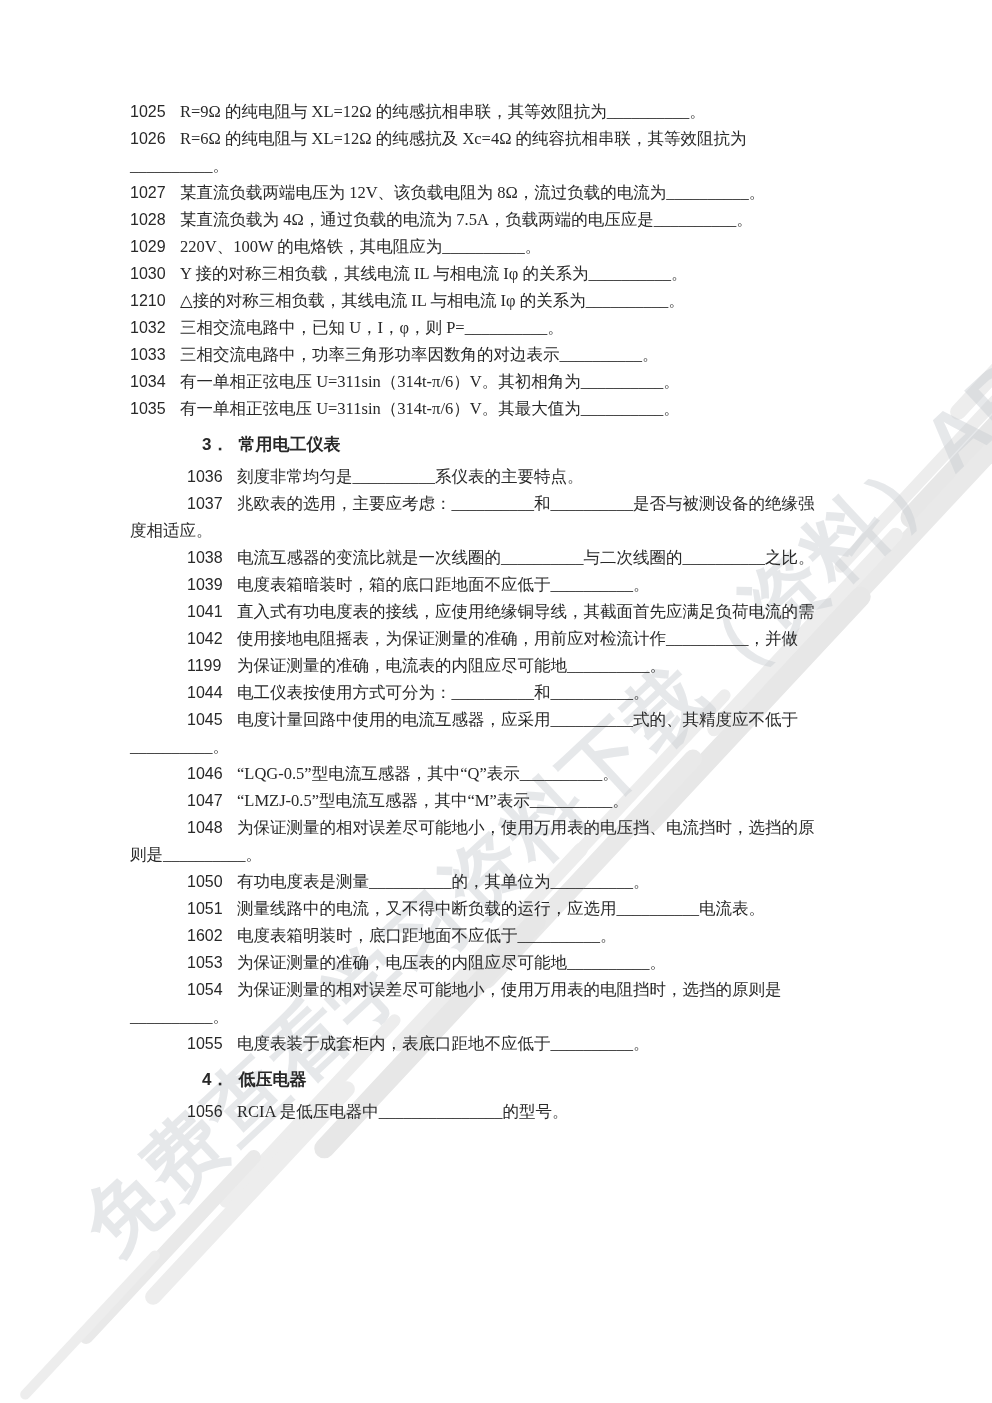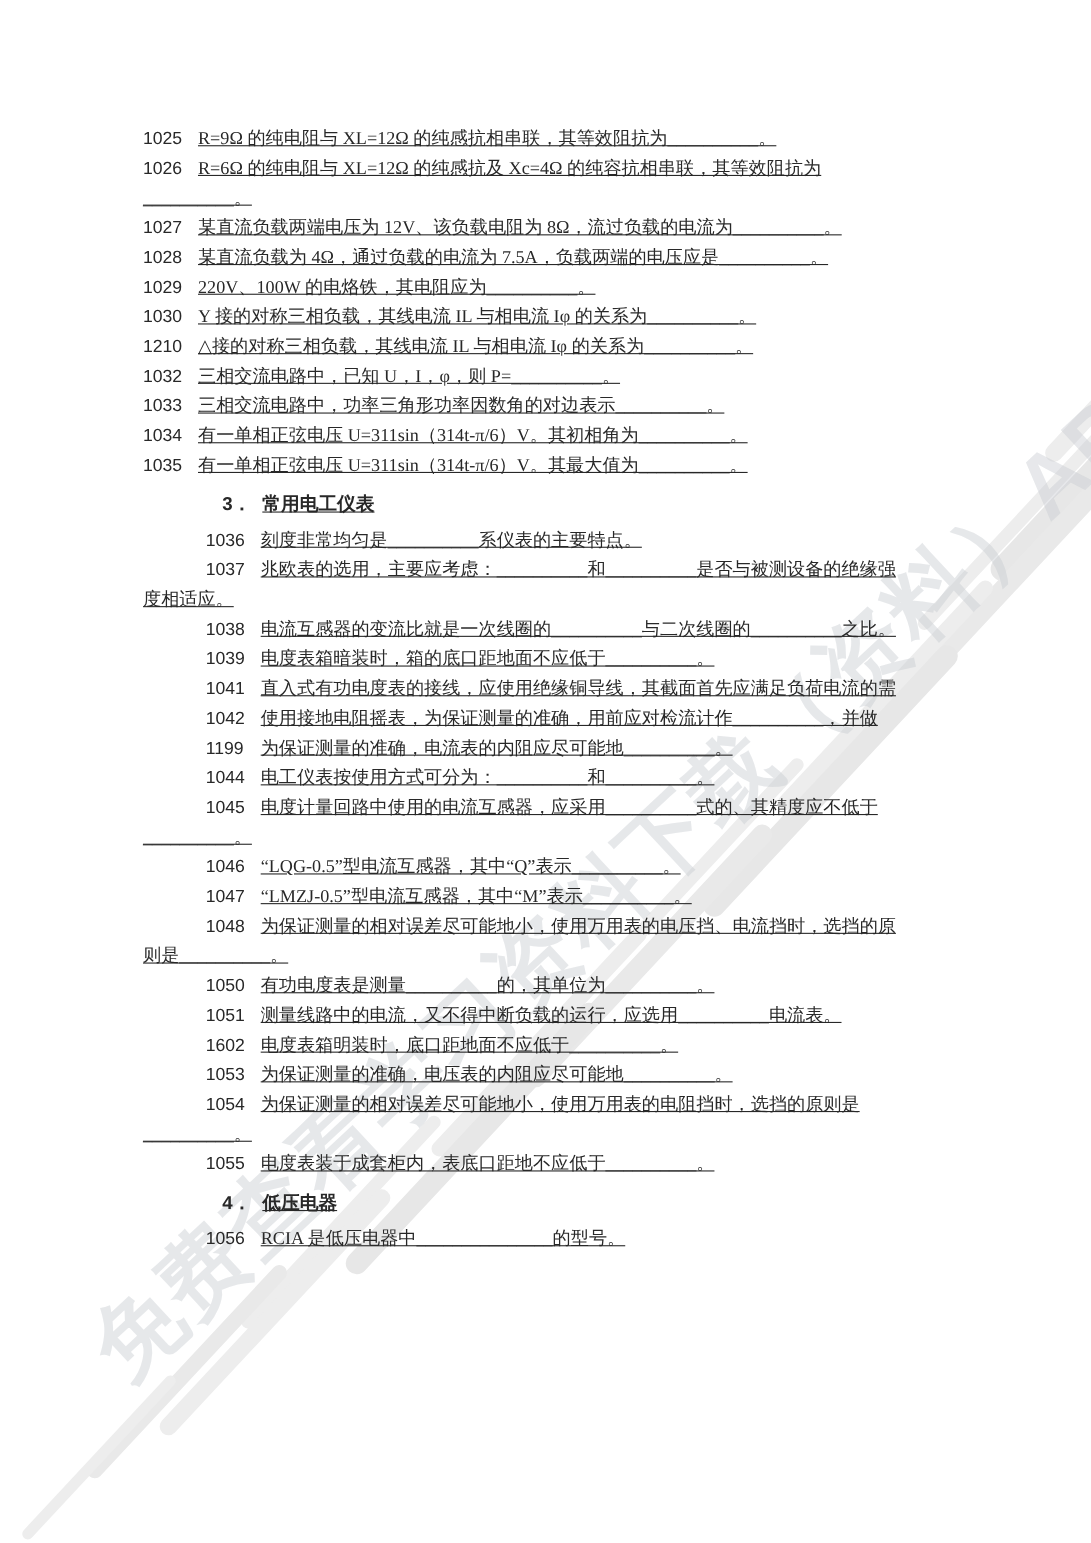--- a/index.html
+++ b/index.html
@@ -29,24 +29,23 @@
     font-size:80px;
     letter-spacing:2px;
     font-weight:bold;
     color:#c9cdd2;
     opacity:.45;
     font-family:"Liberation Sans","DejaVu Sans",sans-serif;
   }
   
   .content{
     position:absolute;
-    left:130px;top:112px;
+    left:130px;top:98px;
     width:736px;
     z-index:1;
-    text-decoration:underline;
   }
   .line{
     line-height:27px;
     height:27px;
     white-space:nowrap;
   }
   .line .num{
     display:inline-block;
     min-width:50px;
     font-family:"Liberation Sans","DejaVu Sans",sans-serif;

